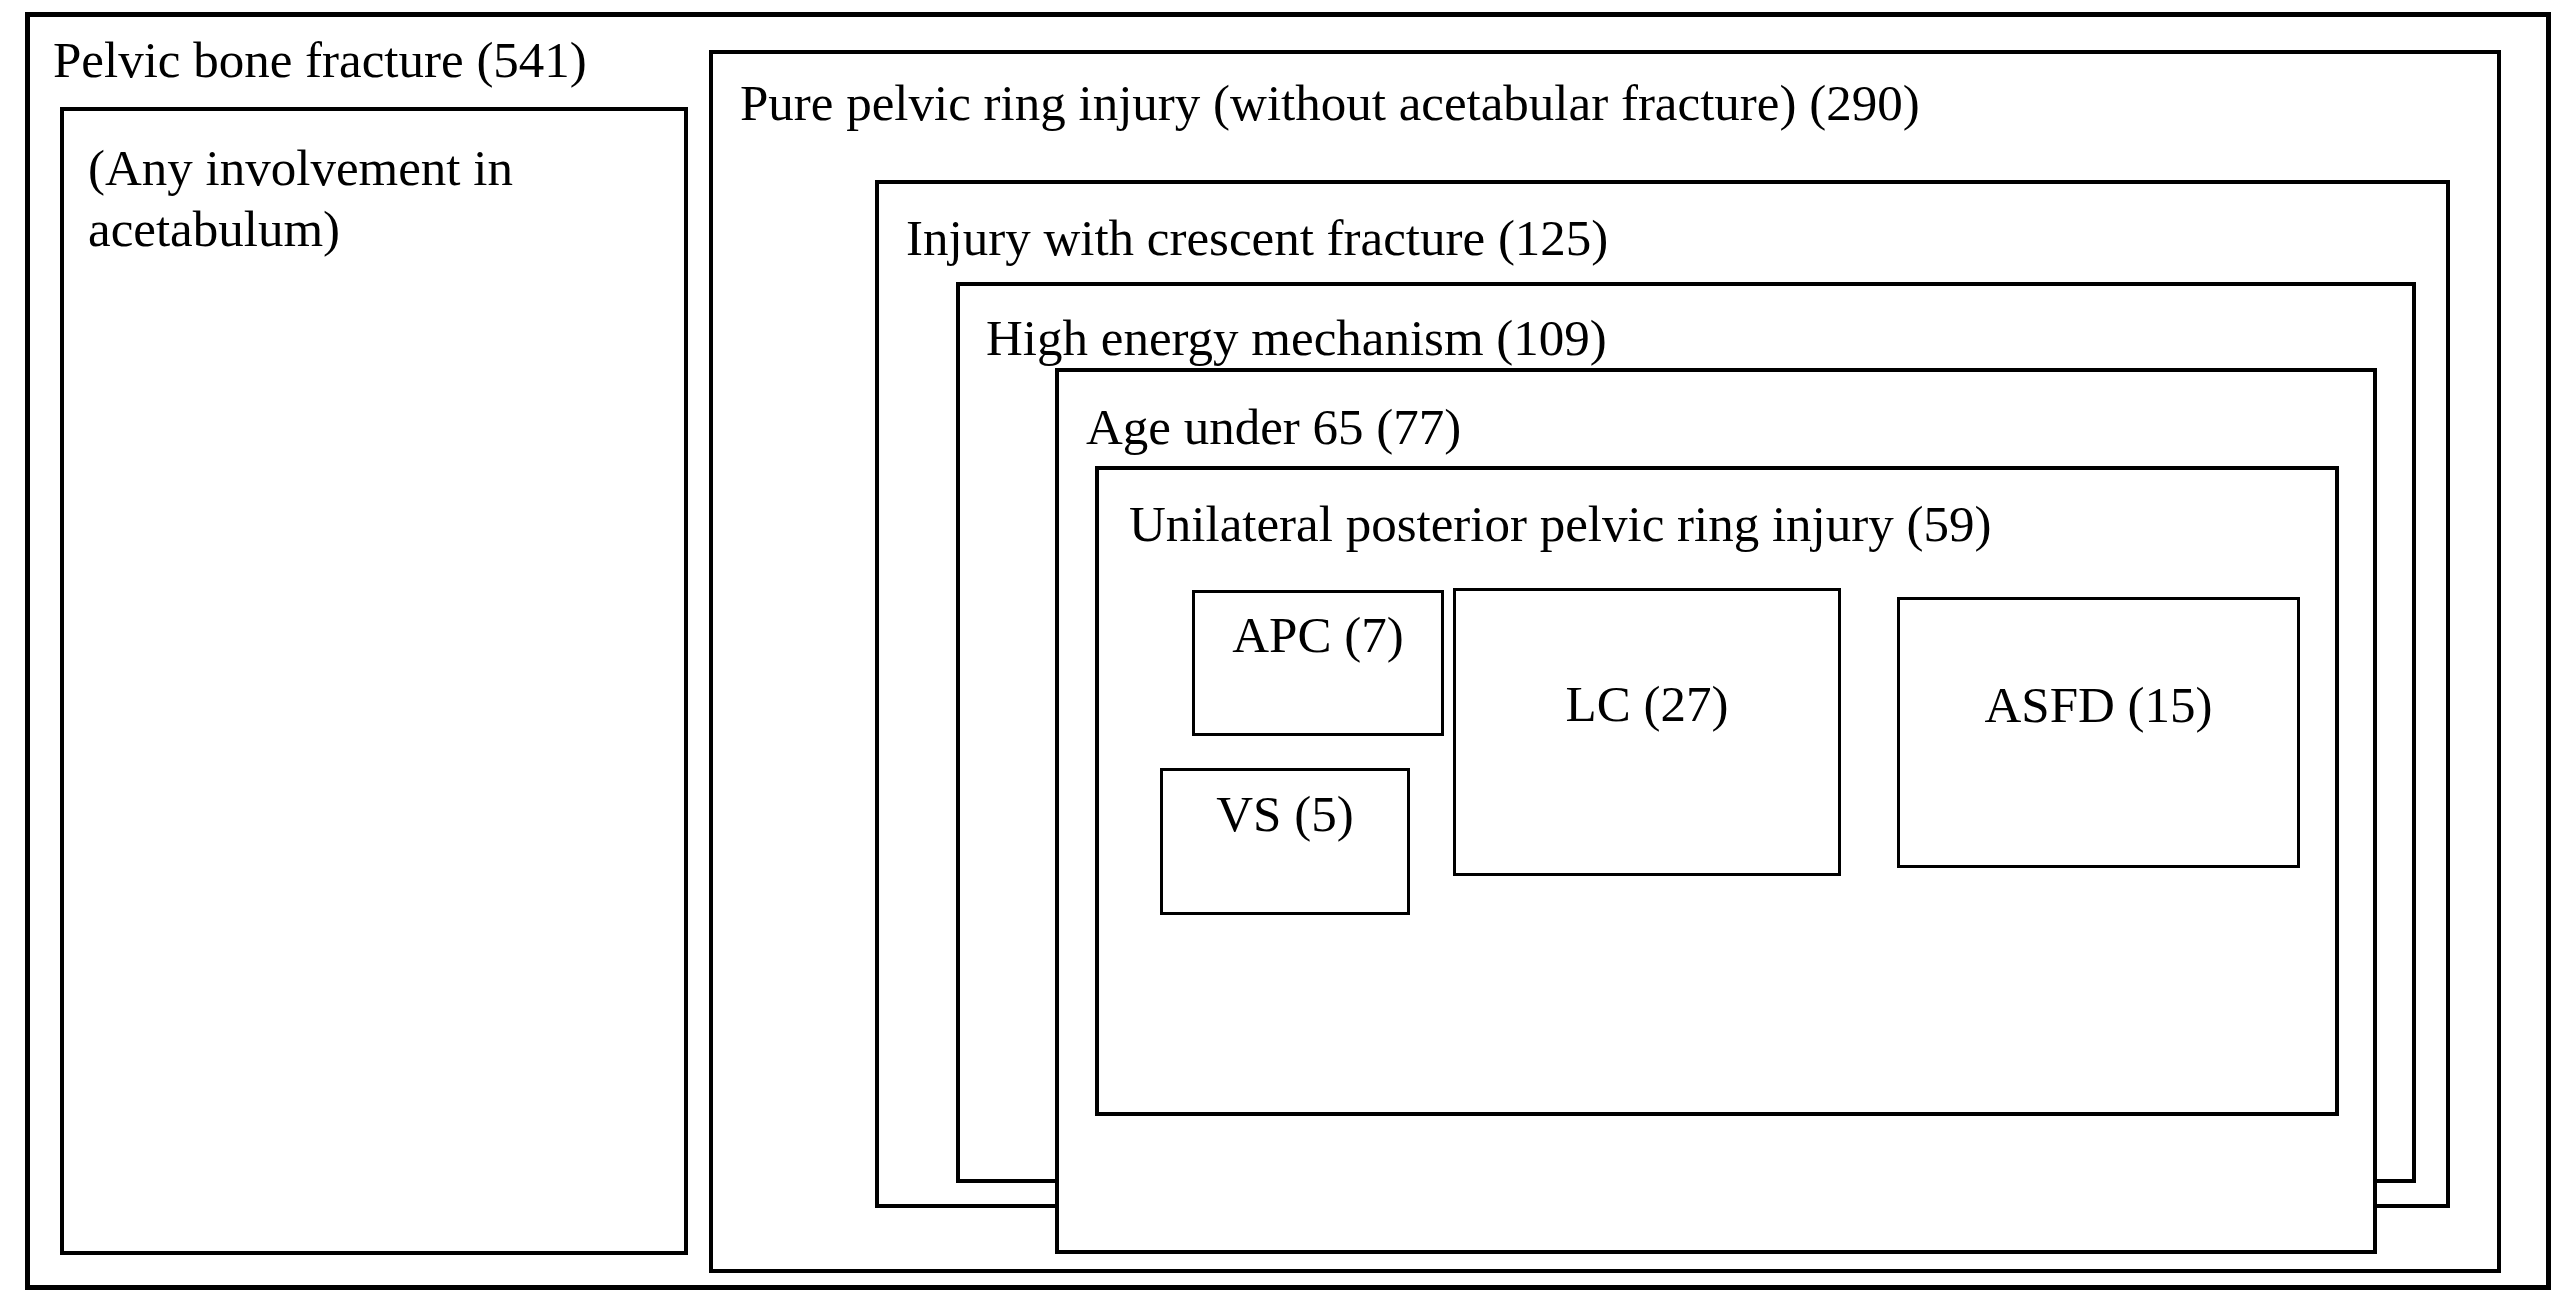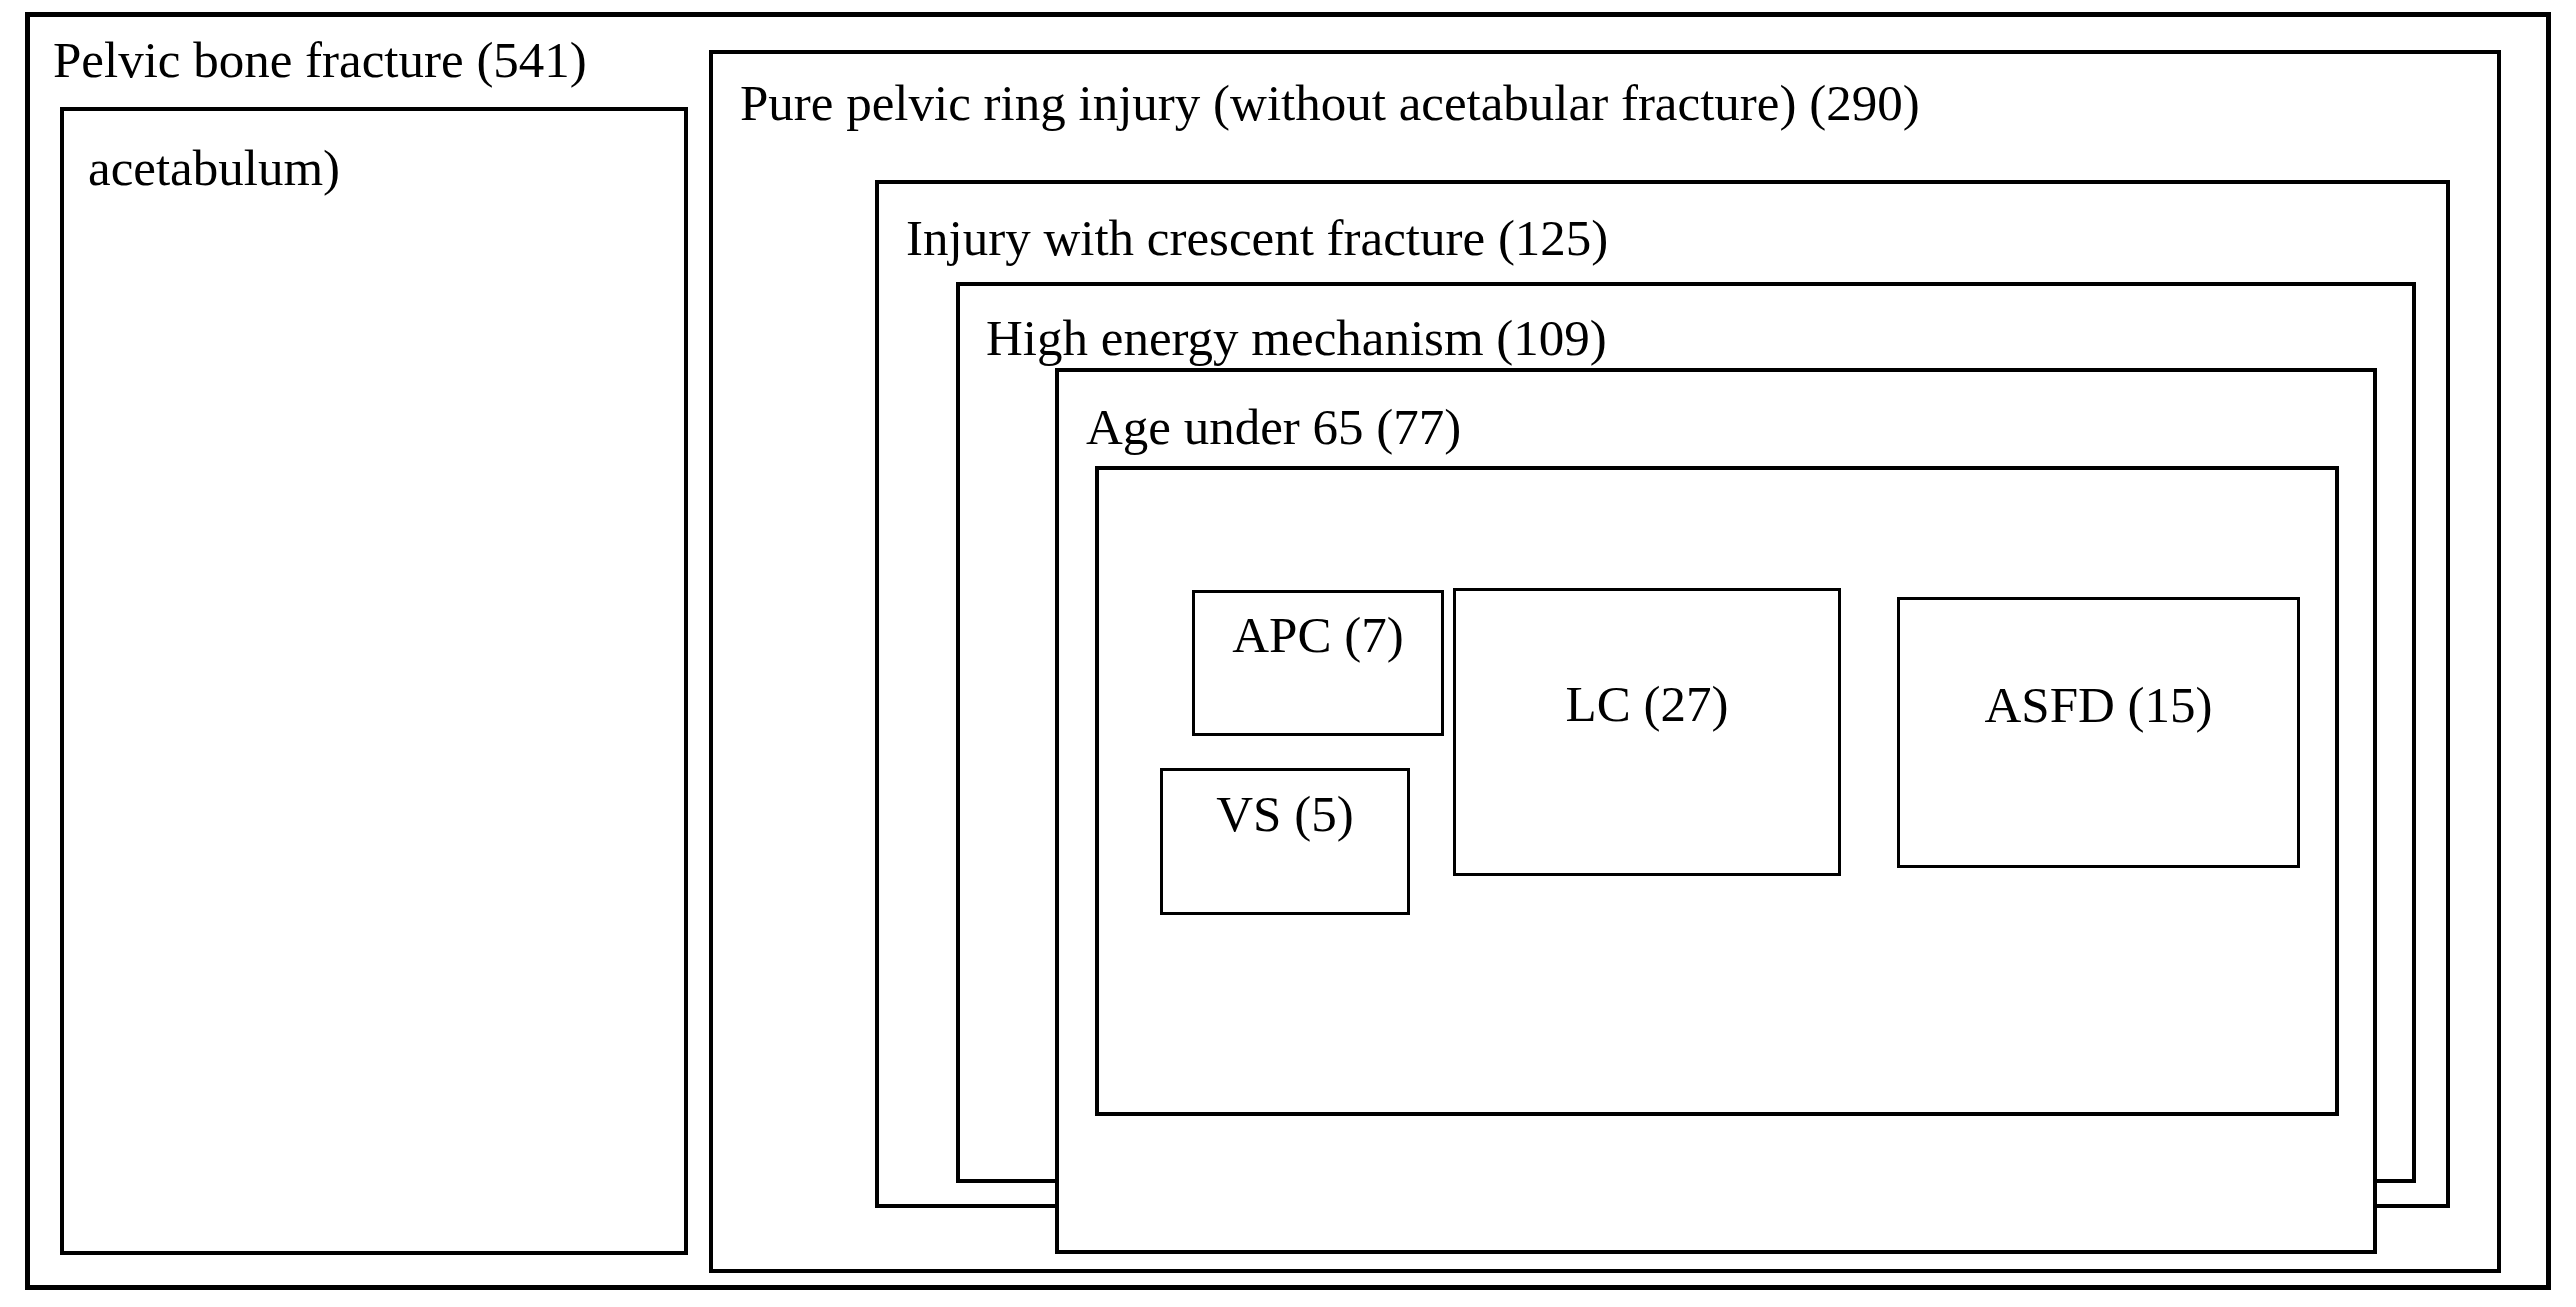--- a/index.html
+++ b/index.html
@@ -42,20 +42,21 @@
 <body>
 
 <div id="canvas">
 
   <div class="box outer" style="left:25px;top:11.5px;width:2526px;height:1278px;">
 
     <span class="lbl" style="left:23px;top:13px;">Pelvic bone fracture (541)</span>
 
     <div class="box" style="left:30px;top:90px;width:628px;height:1148px;">
       <span class="lbl" style="left:24px;top:27px;">
+        <span class="line">(Any involvement in</span>
         <span class="line">acetabulum)</span>
       </span>
     </div>
 
     <div class="box" style="left:679px;top:33px;width:1792px;height:1223px;">
 
       <span class="lbl" style="left:27px;top:19px;">Pure pelvic ring injury (without acetabular fracture) (290)</span>
 
       <div class="box" style="left:162px;top:126px;width:1575px;height:1028px;">
 
@@ -64,20 +65,21 @@
         <div class="box" style="left:77px;top:98px;width:1460px;height:901px;">
 
           <span class="lbl" style="left:26px;top:22px;">High energy mechanism (109)</span>
 
           <div class="box" style="left:95px;top:82px;width:1322px;height:886px;">
 
             <span class="lbl" style="left:27px;top:25px;">Age under 65 (77)</span>
 
             <div class="box" style="left:36px;top:94px;width:1244px;height:650px;">
 
+              <span class="lbl" style="left:30px;top:24px;">Unilateral posterior pelvic ring injury (59)</span>
 
               <div class="box leaf" style="left:59px;top:120px;width:252px;height:146px;margin-left:34px;">
                 <span>APC (7)</span>
               </div>
 
               <div class="box leaf" style="left:61px;top:298px;width:250px;height:147px;">
                 <span>VS (5)</span>
               </div>
 
               <div class="box leaf" style="left:354px;top:118px;width:388px;height:288px;">

